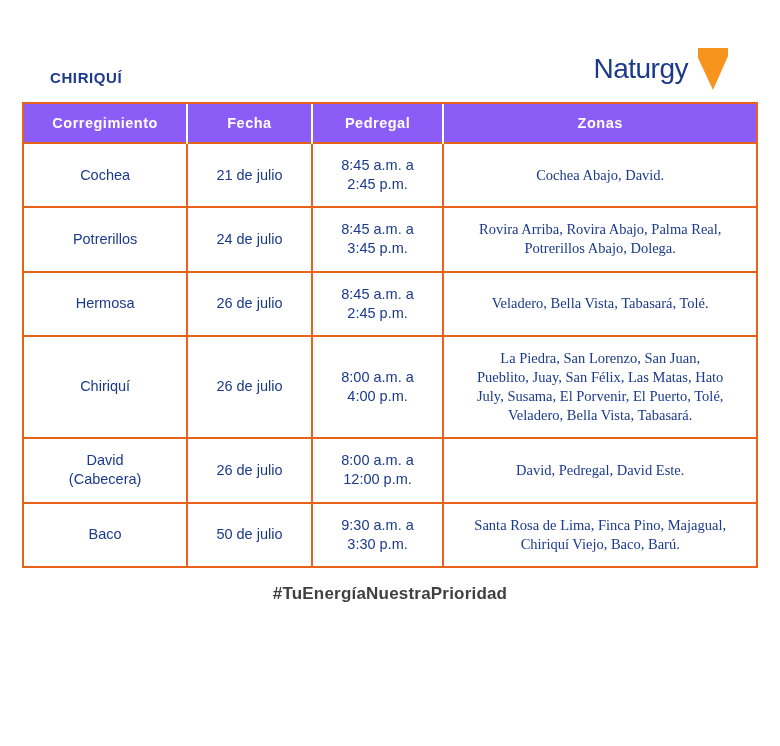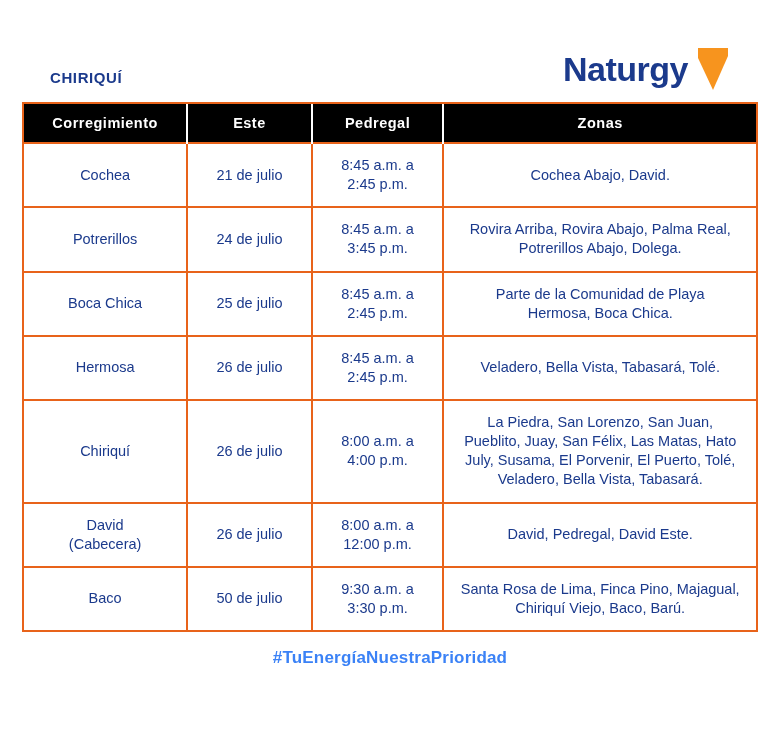--- a/index.html
+++ b/index.html
@@ -38,22 +38,22 @@
     padding-bottom: 6px;
     padding-left: 28px;
   }
   .logo {
     display: flex;
     align-items: center;
     gap: 6px;
     padding-right: 28px;
   }
   .logo-text {
-    font-size: 34px;
-    font-weight: bold;
+    font-size: 28px;
+    font-weight: normal;
     color: #1b3a8c;
     letter-spacing: -0.5px;
     line-height: 1;
   }
   .logo-mark {
     width: 34px;
     height: 46px;
     position: relative;
     margin-left: 2px;
   }
@@ -64,55 +64,55 @@
     margin: 10px 22px 0 22px;
     border: 2px solid #e8631a;
     box-sizing: border-box;
   }
   table {
     width: 100%;
     border-collapse: collapse;
     table-layout: fixed;
   }
   thead th {
-    background: #000000;
+    background: #8b5cf6;
     color: #ffffff;
     font-size: 14.5px;
     font-weight: bold;
     letter-spacing: 0.5px;
     padding: 11px 4px;
     text-align: center;
     border-right: 2px solid #ffffff;
   }
   thead th:last-child { border-right: none; }
 
   tbody td {
     border-top: 2px solid #e8631a;
     border-right: 2px solid #e8631a;
     color: #1b3a8c;
     font-size: 14.5px;
     text-align: center;
     padding: 12px 8px;
     line-height: 1.32;
     vertical-align: middle;
   }
-  tbody td:last-child { border-right: none; }
+  tbody td:last-child { border-right: none; font-family: Liberation Serif, serif; }
 
   col.c1 { width: 22.3%; }
   col.c2 { width: 17.0%; }
   col.c3 { width: 18.0%; }
   col.c4 { width: 42.7%; }
 
   
   .footer {
     text-align: center;
     margin-top: 16px;
     font-size: 17px;
     font-weight: bold;
-    color: #3b82f6;
+    color: #404040;
     letter-spacing: 0.2px;
   }
 </style>
 </head>
 <body>
 
 <div class="page">
 
   <div class="header">
     <div class="region-title">CHIRIQUÍ</div>
@@ -130,43 +130,37 @@
     <table>
       <colgroup>
         <col class="c1">
           <col class="c2">
           <col class="c3">
           <col class="c4">
       </colgroup>
       <thead>
         <tr>
           <th>Corregimiento</th>
-          <th>Este</th>
+          <th>Fecha</th>
           <th>Pedregal</th>
           <th>Zonas</th>
         </tr>
       </thead>
       <tbody id="table-body">
           <tr>
             <td>Cochea</td>
             <td>21 de julio</td>
             <td>8:45 a.m. a<br>2:45 p.m.</td>
             <td>Cochea Abajo, David.</td>
           </tr>
           <tr>
             <td>Potrerillos</td>
             <td>24 de julio</td>
             <td>8:45 a.m. a<br>3:45 p.m.</td>
             <td>Rovira Arriba, Rovira Abajo, Palma Real,<br>Potrerillos Abajo, Dolega.</td>
-          </tr>
-          <tr>
-            <td>Boca Chica</td>
-            <td>25 de julio</td>
-            <td>8:45 a.m. a<br>2:45 p.m.</td>
-            <td>Parte de la Comunidad de Playa<br>Hermosa, Boca Chica.</td>
           </tr>
           <tr>
             <td>Hermosa</td>
             <td>26 de julio</td>
             <td>8:45 a.m. a<br>2:45 p.m.</td>
             <td>Veladero, Bella Vista, Tabasará, Tolé.</td>
           </tr>
           <tr>
             <td>Chiriquí</td>
             <td>26 de julio</td>

